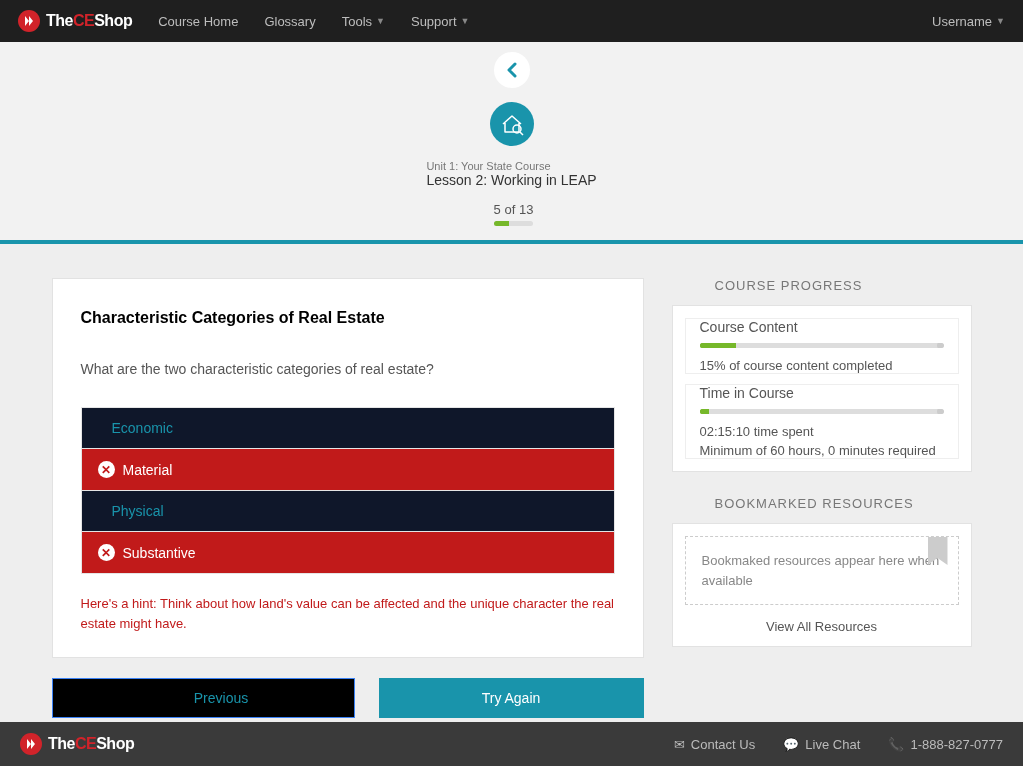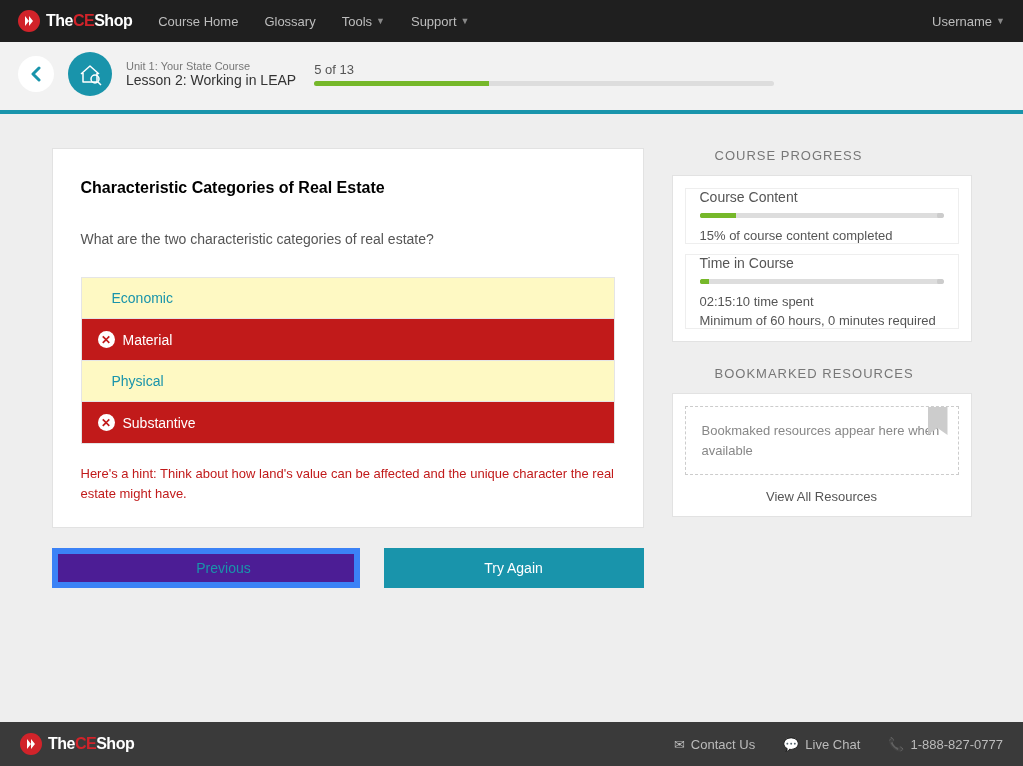--- a/index.html
+++ b/index.html
@@ -11,21 +11,21 @@
   .logo { display: flex; align-items: center; gap: 6px; font-weight: bold; }
   .logo-circle { width: 22px; height: 22px; border-radius: 50%; background: #d1232a; display:flex; align-items:center; justify-content:center; color:#fff; font-size:12px; }
   .logo-text { color:#fff; font-size:16px; font-weight:800; letter-spacing:-0.5px; }
   .logo-text .ce { color:#d1232a; }
   .navlinks { display:flex; gap:26px; }
   .navlink { color:#bdbdbd; font-size:13px; cursor:pointer; display:flex; align-items:center; gap:4px; }
   .chev { font-size:9px; color:#888; }
   .userlink { color:#bdbdbd; font-size:13px; cursor:pointer; display:flex; align-items:center; gap:4px; }
   
   
-  .lessonbar { background:#f2f2f2; border-bottom:4px solid #1994ab; padding:10px 18px 14px 18px; display:flex; align-items:center; gap:14px; }
+  .lessonbar { background:#f2f2f2; border-bottom:4px solid #1994ab; padding:10px 18px 14px 18px; display:flex; align-items:center; gap:14px;flex-direction:column; }
   .backbtn { width:36px; height:36px; border-radius:50%; background:#fff; display:flex; align-items:center; justify-content:center; cursor:pointer; color:#1994ab; font-size:18px; font-weight:bold; }
   .lessonicon { width:44px; height:44px; border-radius:50%; background:#1994ab; display:flex; align-items:center; justify-content:center; color:#fff; }
   .lessoninfo { flex: 0 0 auto; }
   .unitlabel { font-size:11px; color:#777; }
   .lessontitle { font-size:14px; color:#333; }
   .progressarea { flex:1; position:relative; margin-left:4px; max-width:460px; }
   .progresscount { font-size:13px; color:#555; margin-bottom:4px; }
   .lessonprogressbar { height:5px; background:#ddd; border-radius:3px; overflow:hidden; }
   .lessonprogressfill { height:100%; width:38%; background:#76b82a; }
   
@@ -34,29 +34,29 @@
   .maincol { flex:1; }
   .sidecol { width:300px; flex:0 0 300px; }
   
   .card { background:#fff; border:1px solid #e2e2e2; }
   .quizcard { padding:30px 28px 24px 28px; }
   .qtitle { font-size:16px; font-weight:700; color:#000000; margin-bottom:34px; }
   .qtext { font-size:14px; color:#555; margin-bottom:30px; }
   
   .answers { border:1px solid #e5e5e5; border-bottom:none; }
   .answer { padding:12px 16px; font-size:14px; display:flex; align-items:center; gap:8px; border-bottom:1px solid #e5e5e5; cursor:pointer; }
-  .answer.neutral { background:#fef9c3; color:#1994ab; padding-left:30px; }
+  .answer.neutral { background:#0f172a; color:#1994ab; padding-left:30px; }
   .answer.wrong { background:#c11a1a; color:#fff; }
   .xicon { width:17px; height:17px; border-radius:50%; background:#fff; color:#c11a1a; display:flex; align-items:center; justify-content:center; font-size:12px; font-weight:bold; }
   
   .hint { color:#c11a1a; font-size:13px; margin-top:20px; line-height:1.5; }
   
   .actionrow { display:flex; gap:24px; margin-top:20px; }
   .btn { flex:1; height:40px; display:flex; align-items:center; justify-content:center; font-size:14px; cursor:pointer; border:none; }
-  .btn.prev { background:#4c1d95; border:6px solid #3b82f6; color:#1994ab;padding-left:36px; }
+  .btn.prev { background:#000000; border:1px solid #3b82f6; color:#1994ab;padding-left:36px; }
   .btn.try { background:#1994ab; color:#fff; }
   
   
   .sidetitle { font-size:13px; color:#777; letter-spacing:1px; margin-bottom:12px;margin-left:43px; }
   .sidecard { background:#fff; border:1px solid #e2e2e2; padding:12px; margin-bottom:24px; }
   .pblock { border:1px solid #eee; padding:0 14px; margin-bottom:10px; }
   .pblock:last-child { margin-bottom:0; }
   .plabel { font-size:14px; color:#555; margin-bottom:8px; }
   .pbar { height:5px; background:#ddd; border-radius:3px; overflow:hidden; margin-bottom:10px; position:relative; }
   .pfill { height:100%; background:#76b82a; }

